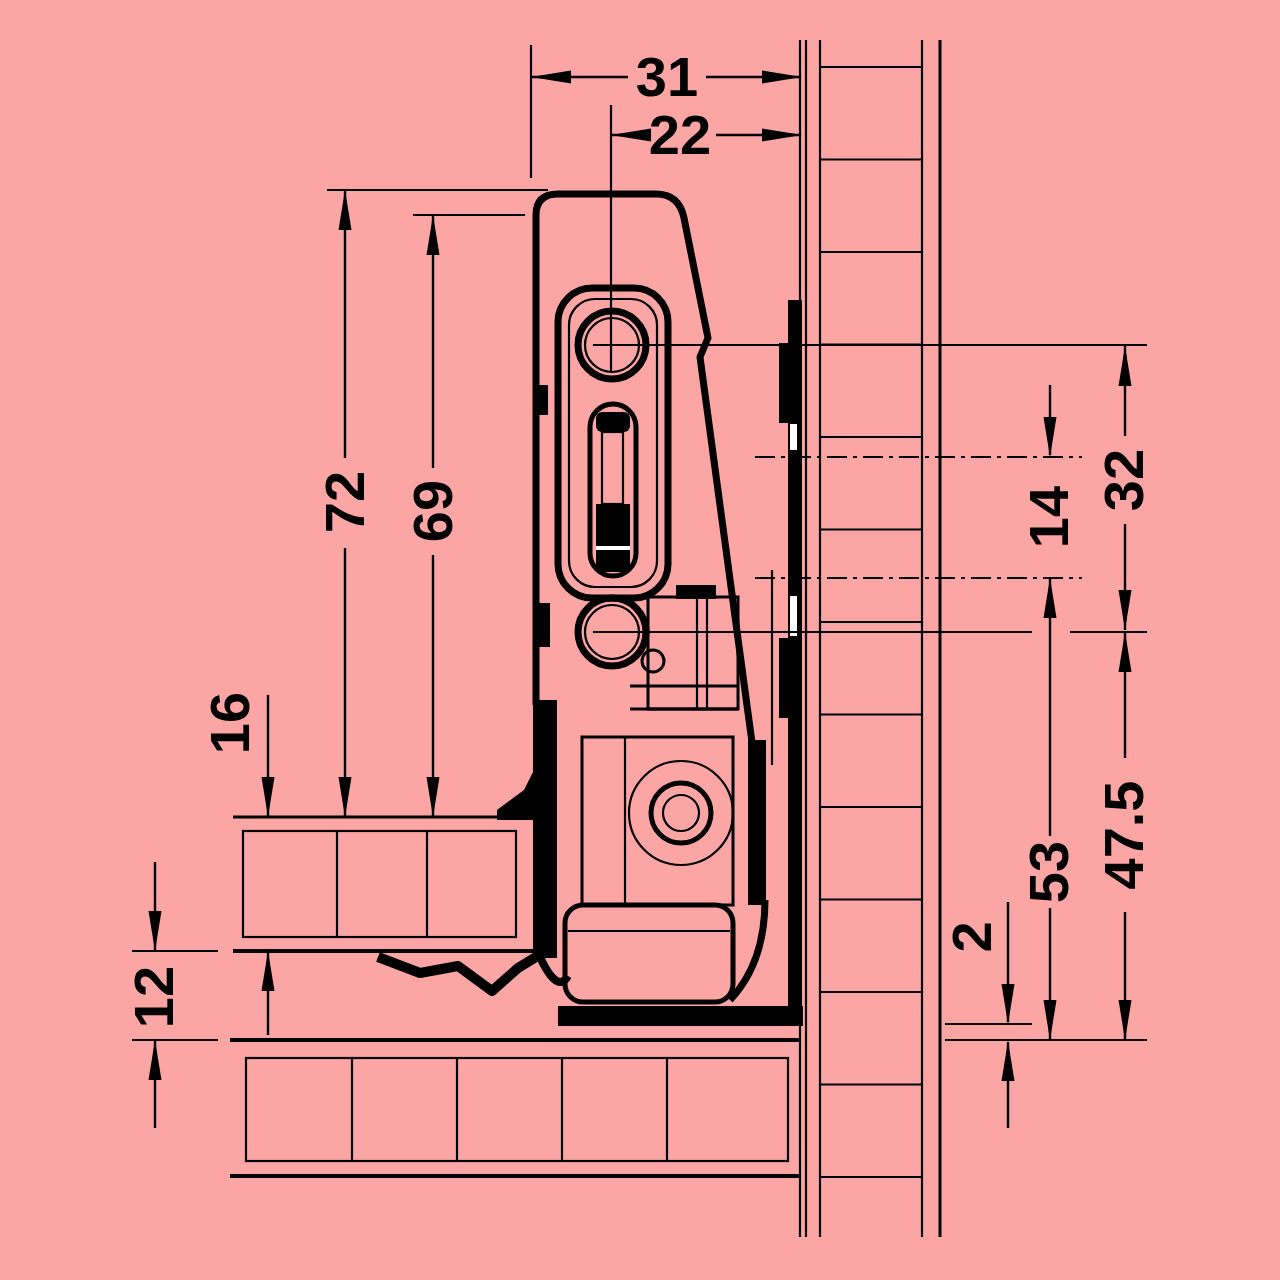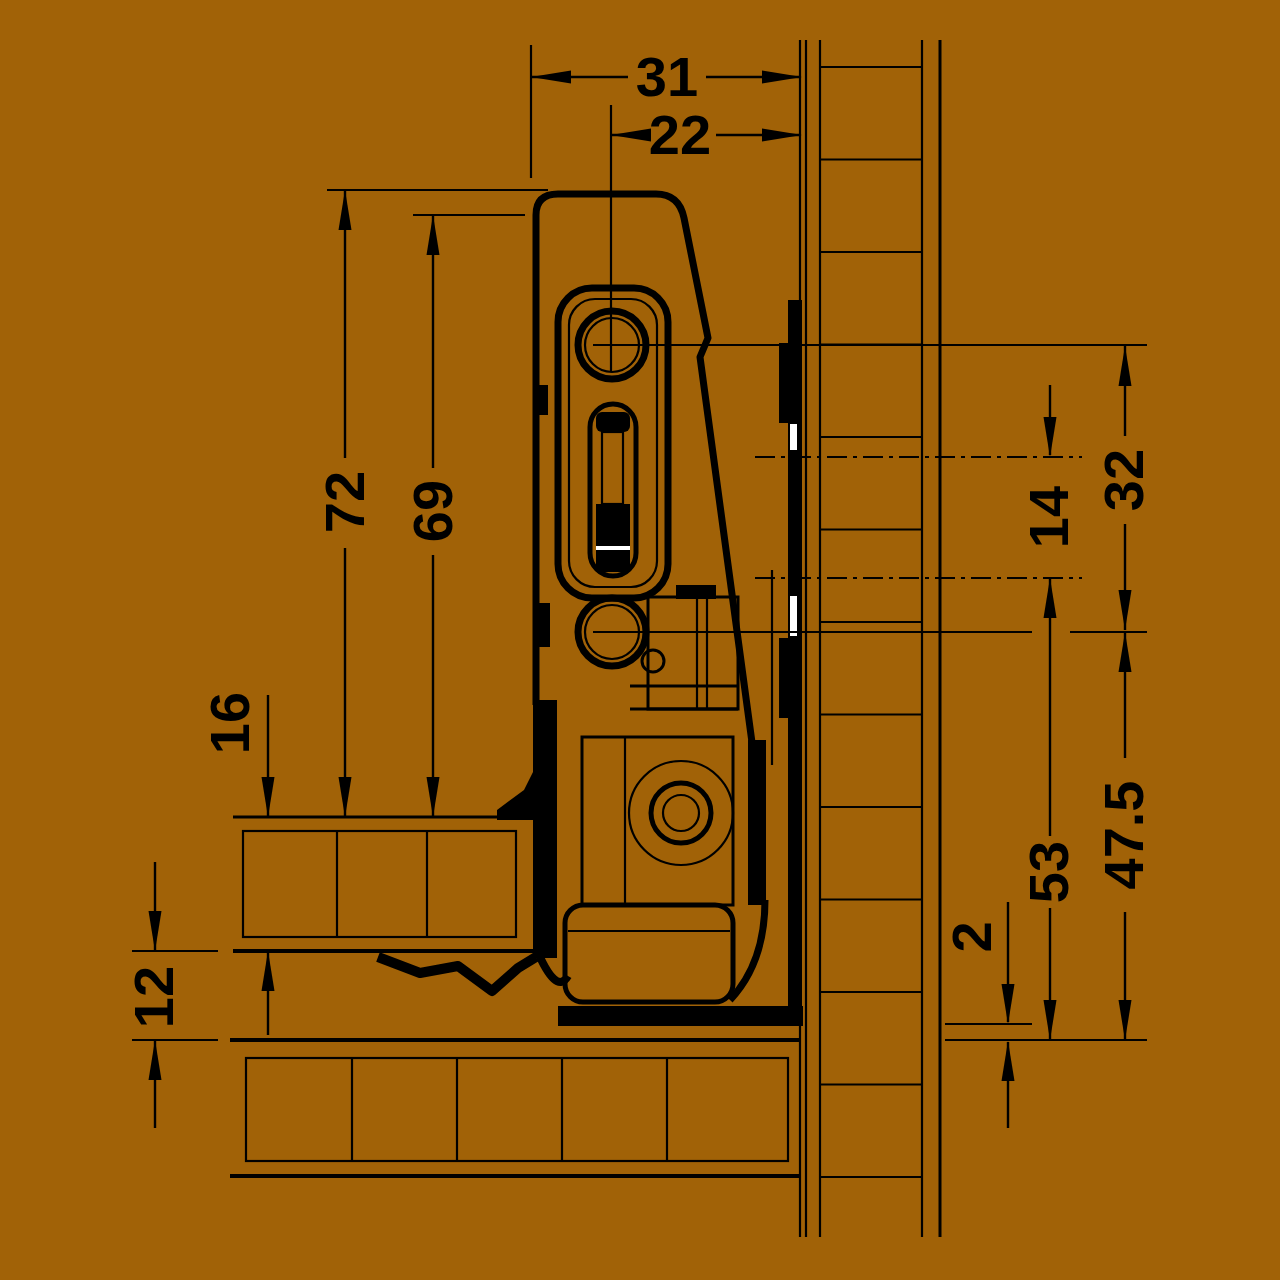--- a/index.html
+++ b/index.html
@@ -8,21 +8,21 @@
     background: #ffffff;
     width: 1280px;
     height: 1280px;
     overflow: hidden;
     font-family: "Liberation Sans", sans-serif;
   }
   #stage {
     position: relative;
     width: 1280px;
     height: 1280px;
-    background: #a16207;
+    background: #fca5a5;
     text-align: center;
   }
   svg { display: block; }
   .lbl {
     font-family: "Liberation Sans", sans-serif;
     font-size: 56px;
     font-weight: bold;
     fill: #000000;
   }
   .thin   { stroke:#000; stroke-width:2.2; fill:none; }

